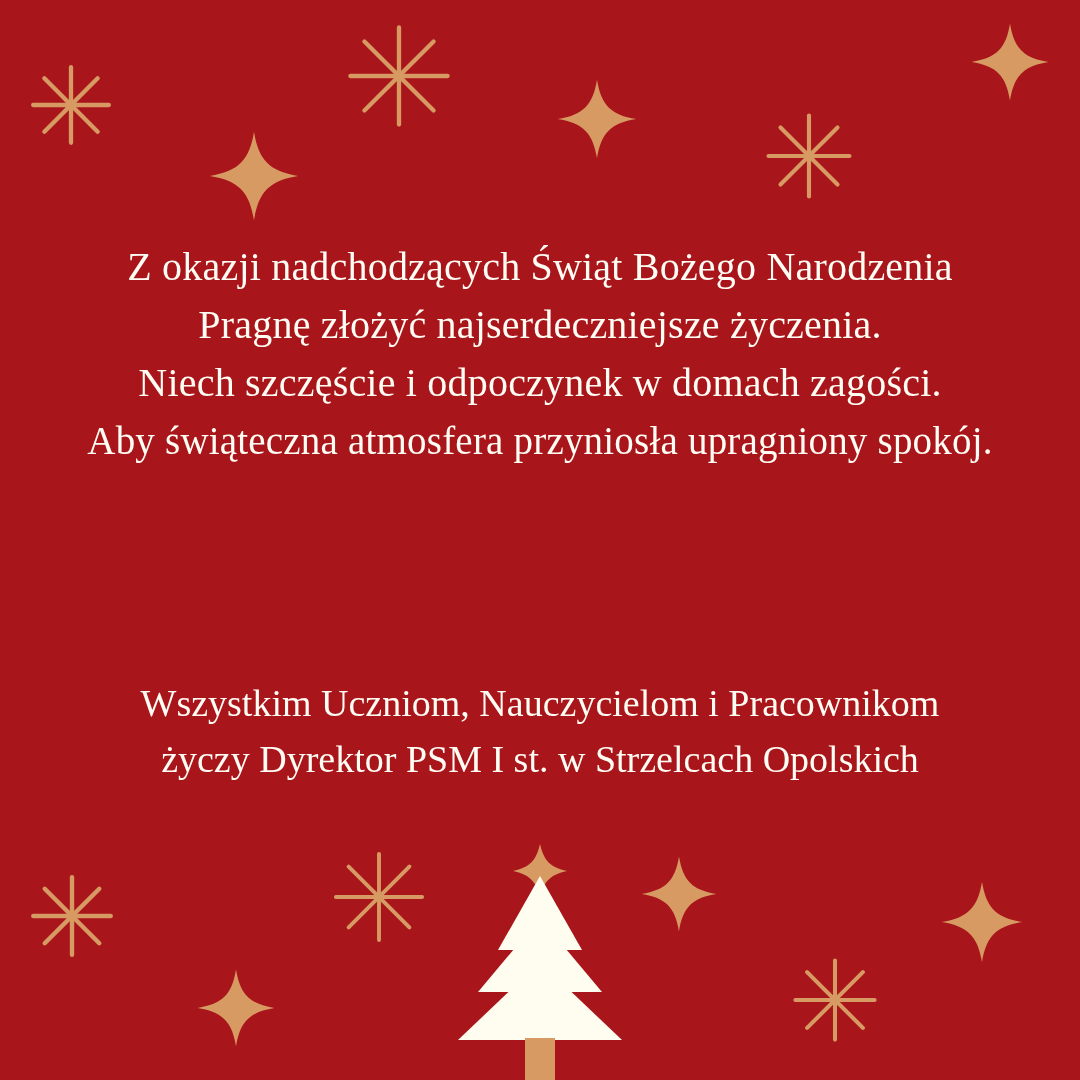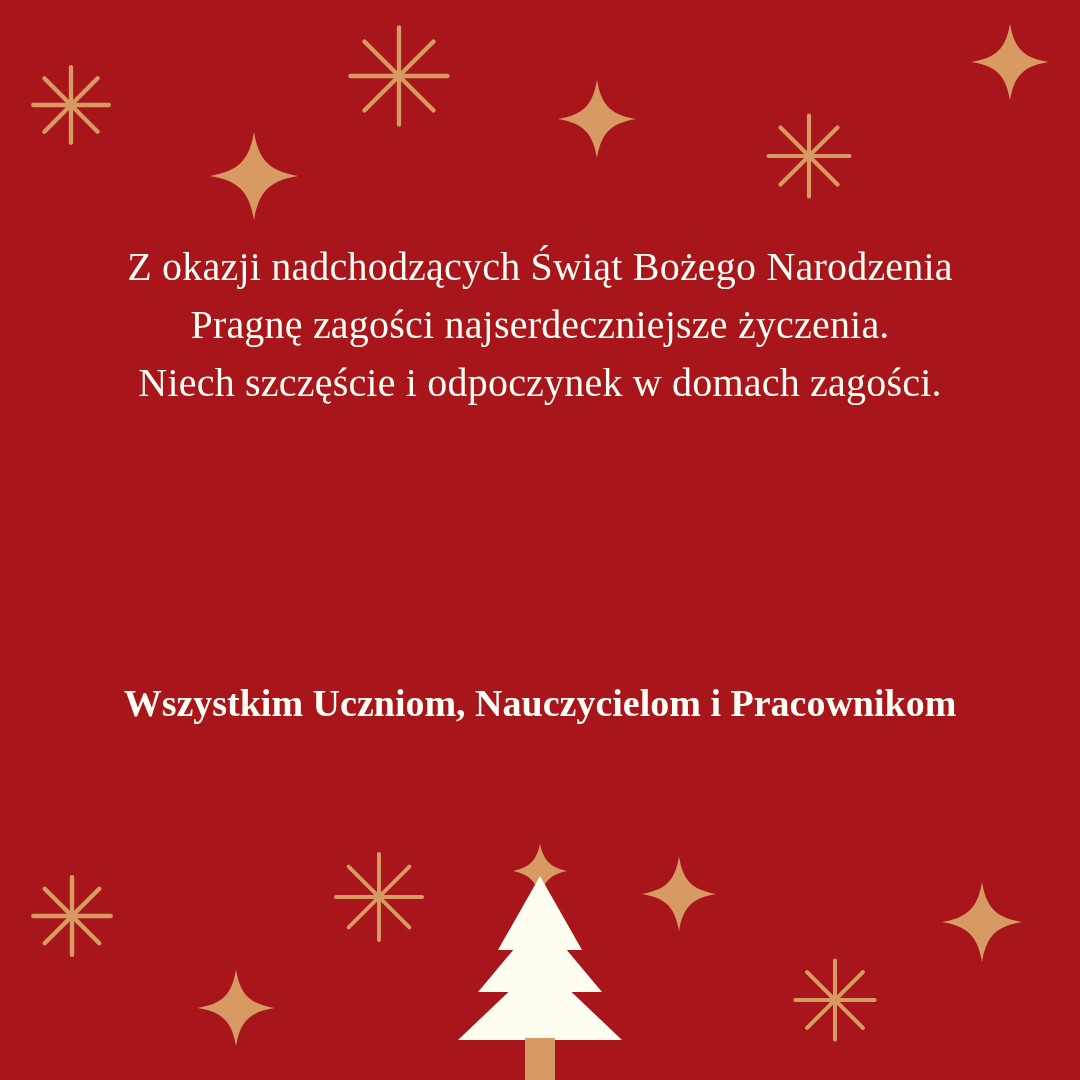--- a/index.html
+++ b/index.html
@@ -49,21 +49,21 @@
     position: absolute;
     left: 0;
     right: 0;
     top: 675px;
     text-align: center;
     color: #FFFDF4;
     font-family: "Liberation Serif", serif;
     font-size: 38px;
     line-height: 56px;
   }
-  .signature .line { display: block; white-space: nowrap; font-weight: bold; }
+  .signature .line { display: block; white-space: nowrap; }
 
   
   .tree {
     position: absolute;
     left: 50%;
     transform: translateX(-50%);
     bottom: 0;
     width: 220px;
     height: 240px;
   }
@@ -170,26 +170,28 @@
   </div>
 
   <div class="deco" style="left:196px; top:968px;">
     <svg width="80" height="80" viewBox="0 0 100 100">
       <path d="M50 2 C55 33 67 45 98 50 C67 55 55 67 50 98 C45 67 33 55 2 50 C33 45 45 33 50 2 Z" fill="#D89A63"></path>
     </svg>
   </div>
 
   <div class="message">
     <span class="line">Z okazji nadchodzących Świąt Bożego Narodzenia</span>
-    <span class="line">Pragnę zagości najserdeczniejsze życzenia.</span>
+    <span class="line">Pragnę złożyć najserdeczniejsze życzenia.</span>
     <span class="line">Niech szczęście i odpoczynek w domach zagości.</span>
+    <span class="line small">Aby świąteczna atmosfera przyniosła upragniony spokój.</span>
   </div>
 
   <div class="signature">
     <span class="line">Wszystkim Uczniom, Nauczycielom i Pracownikom</span>
+    <span class="line">życzy Dyrektor PSM I st. w Strzelcach Opolskich</span>
   </div>
 
   <div class="tree">
     <svg width="220" height="240" viewBox="0 0 220 240">
 
       <path d="M110 4 C114 21 120 27 137 31 C120 35 114 41 110 58 C106 41 100 35 83 31 C100 27 106 21 110 4 Z" fill="#D89A63"></path>
 
       <path d="M110 36 L152 110 L68 110 Z" fill="#FFFDF0"></path>
       <path d="M110 78 L172 152 L48 152 Z" fill="#FFFDF0"></path>
       <path d="M110 122 L192 200 L28 200 Z" fill="#FFFDF0"></path>

